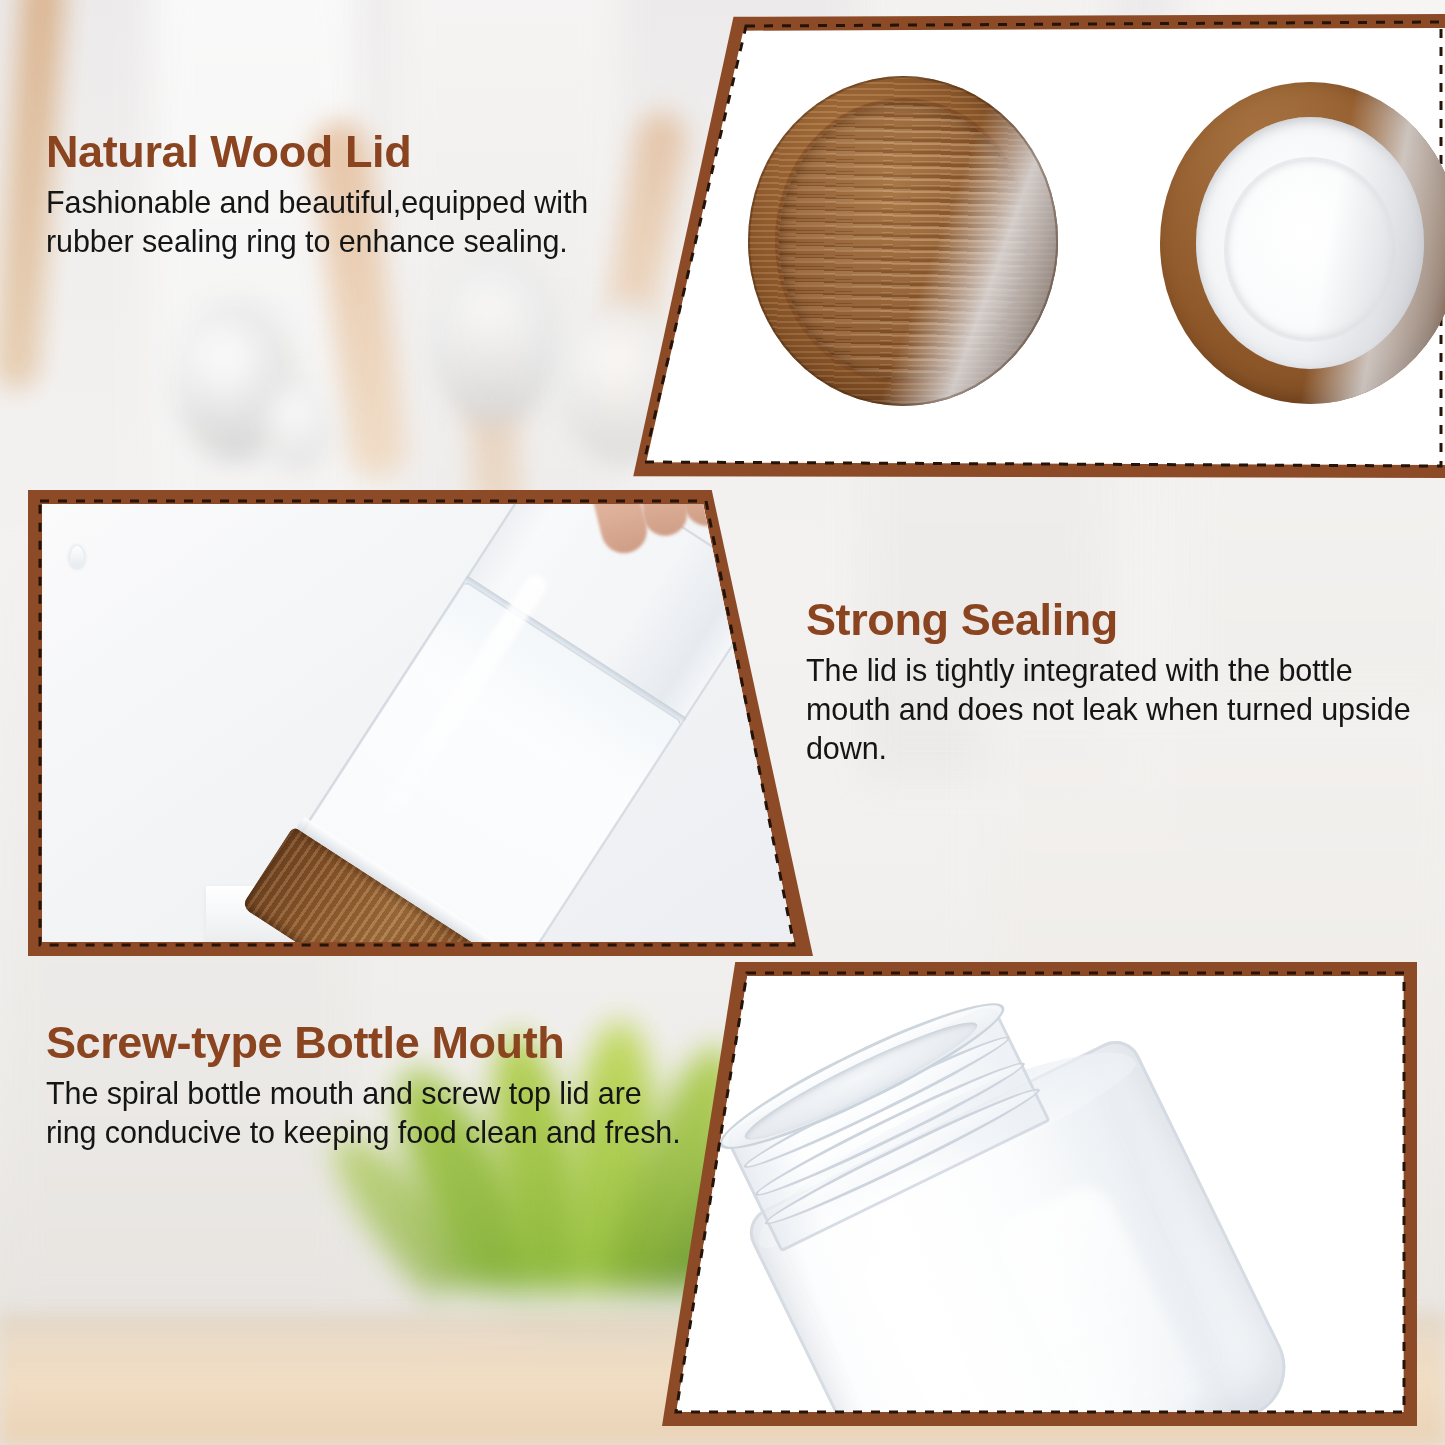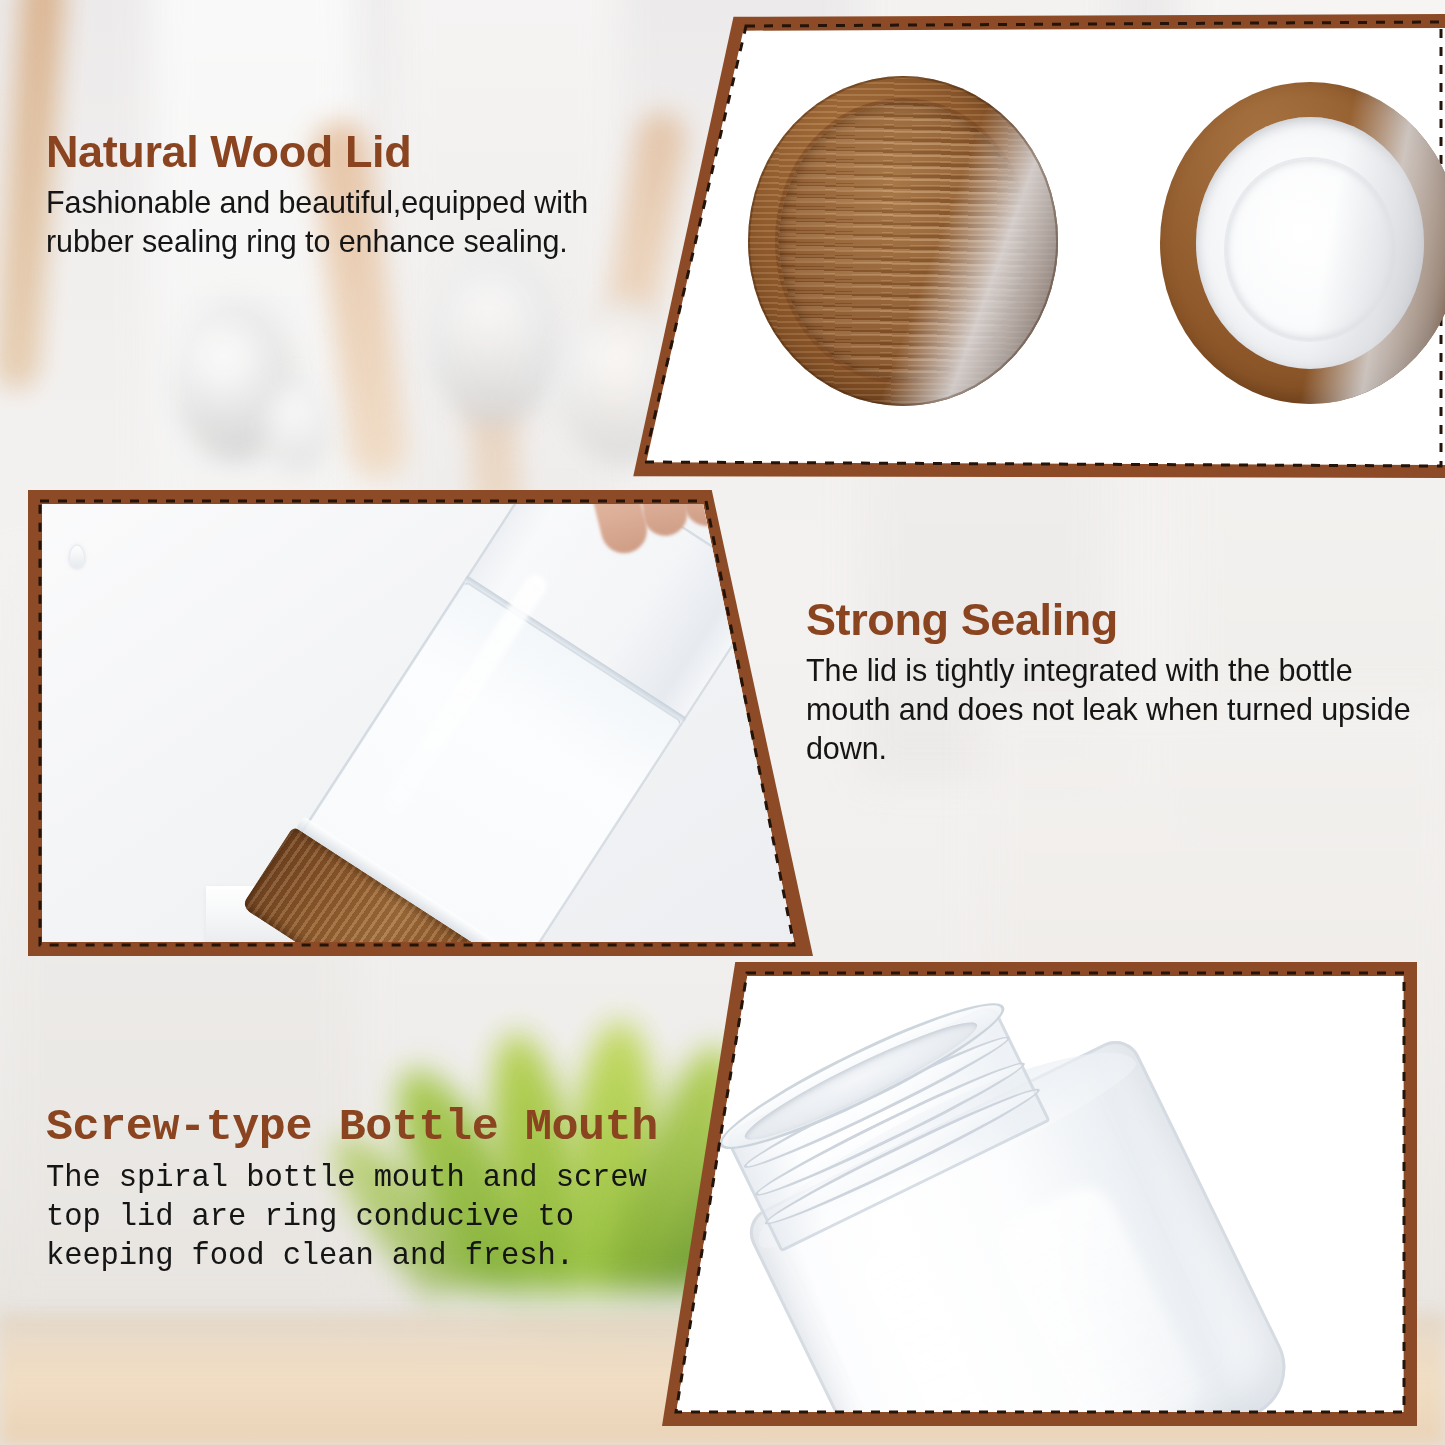--- a/index.html
+++ b/index.html
@@ -424,21 +424,21 @@
   }
   .t-body {
     margin: 0;
     color: #151515;
     font-size: 30.5px;
     line-height: 1.28;
     letter-spacing: -0.1px;
   }
   #text-lid   { left: 46px;  top: 128px; width: 625px; }
   #text-seal  { left: 806px; top: 596px; width: 620px; text-align: left; }
-  #text-mouth { left: 46px;  top: 1104px; width: 640px; font-family: Liberation Mono, monospace; }
+  #text-mouth { left: 46px;  top: 1019px; width: 640px; }
 </style>
 </head>
 <body>
 
 <div id="stage">
 
   <div class="bg-layer">
     <div class="bg-base"></div>
 
     <div class="bg-panel p1"></div>

